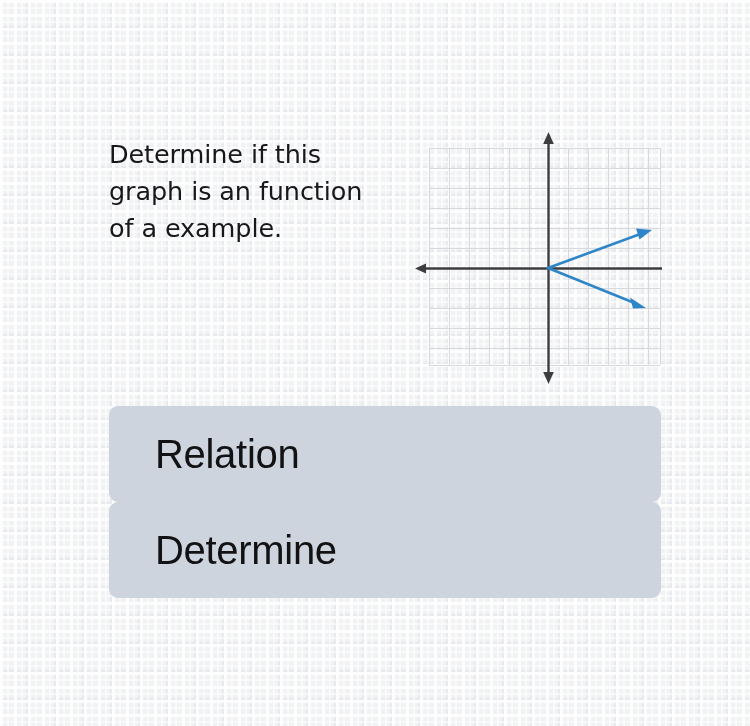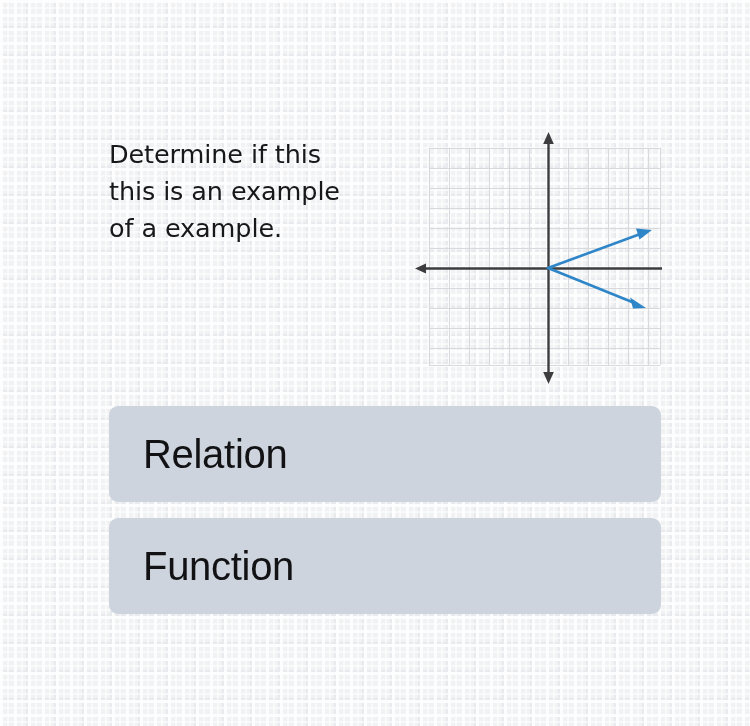--- a/index.html
+++ b/index.html
@@ -85,44 +85,43 @@
     left: 99px;
     top: 406px;
     width: 552px;
   }
   .answer-option {
     box-sizing: border-box;
     width: 552px;
     height: 96px;
     background: #ced4dd;
     border-radius: 9px;
-    margin-bottom: 16px;
     display: flex;
     align-items: center;
-    padding-left: 34px;
+    padding-left: 46px;
     cursor: pointer;
   }
   .answer-label {
     font-family: "Liberation Sans", sans-serif;
     font-size: 40px;
     line-height: 46px;
     color: #121214;
     letter-spacing: -0.3px;
   }
 </style>
 </head>
 <body>
 
 <div id="page-bg"></div>
 
 <div id="content">
 
   <div id="question-block">
     <div class="question-line">Determine if this</div>
-    <div class="question-line">this is an example</div>
+    <div class="question-line">graph is an function</div>
     <div class="question-line">of a example.</div>
   </div>
 
   <div id="graph-figure">
     <svg id="graph-svg" width="268" height="266" viewBox="0 0 268 266" xmlns="http://www.w3.org/2000/svg">
 
       <g stroke="#d7d9dc" stroke-width="1" shape-rendering="crispEdges">
 
         <line x1="23.5" y1="24" x2="23.5" y2="241"></line>
         <line x1="43.5" y1="24" x2="43.5" y2="241"></line>
@@ -173,17 +172,17 @@
         <polygon points="240,184 224,173.5 227,184.5" fill="#2e86c8"></polygon>
       </g>
     </svg>
   </div>
 
   <div id="answers">
     <div class="answer-option">
       <span class="answer-label">Relation</span>
     </div>
     <div class="answer-option">
-      <span class="answer-label">Function</span>
+      <span class="answer-label">Determine</span>
     </div>
   </div>
 
 </div>
 
 </body></html>

